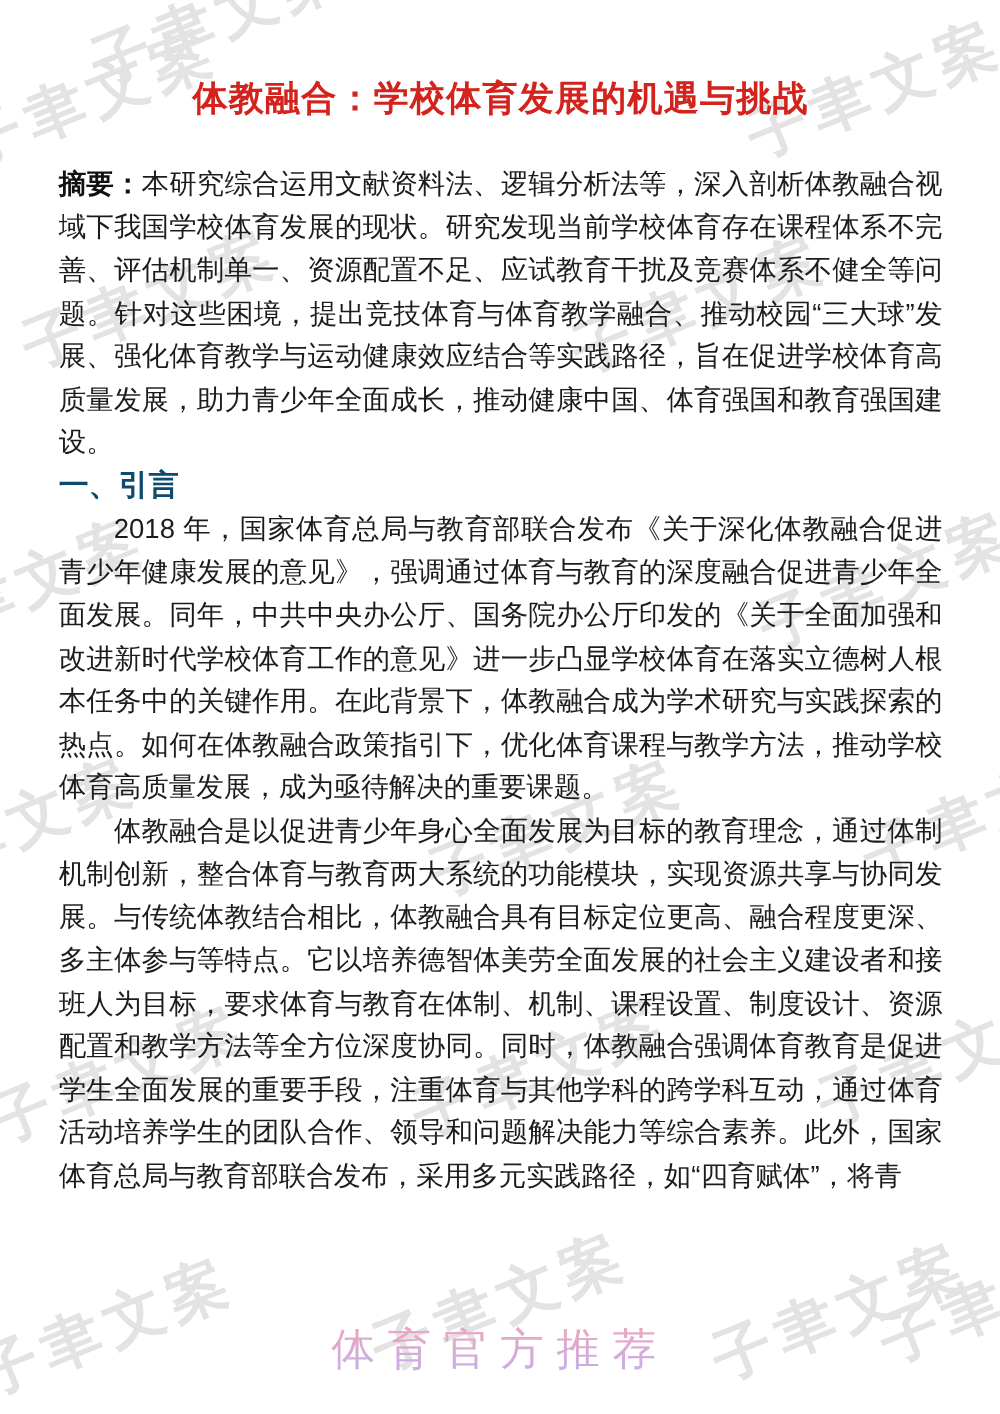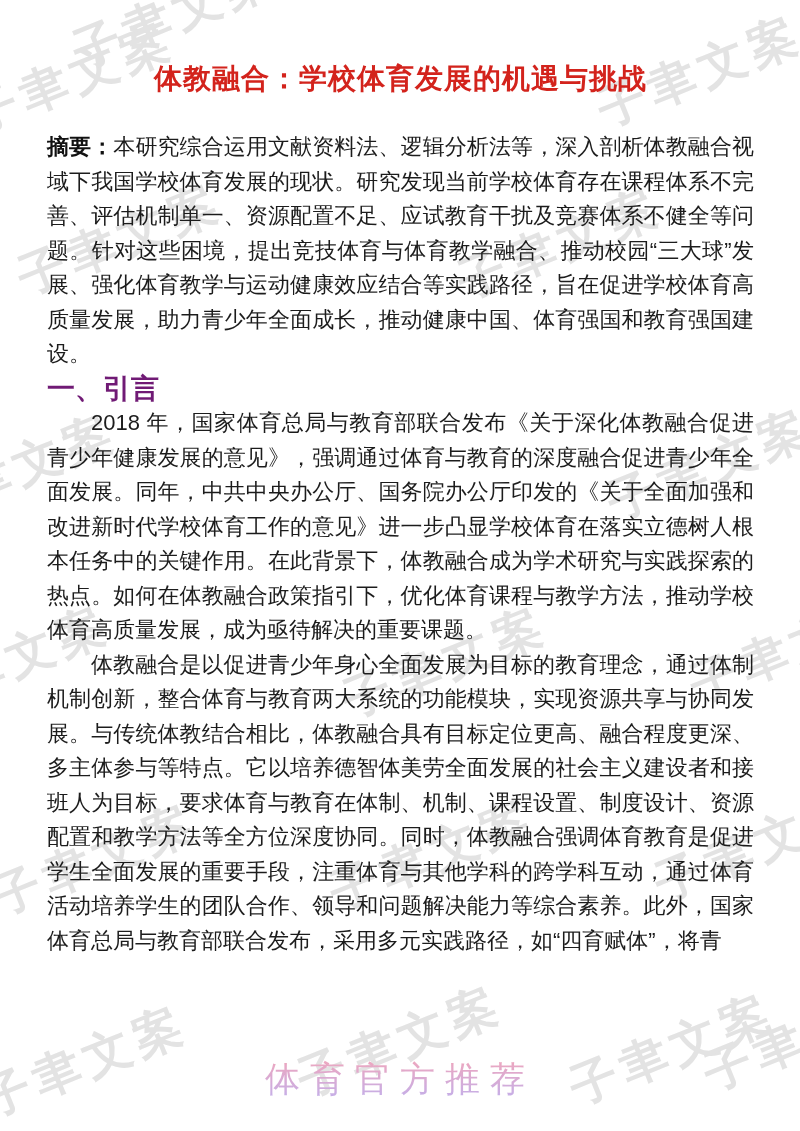--- a/index.html
+++ b/index.html
@@ -39,24 +39,24 @@
     margin:0;
     font-size:22px;
     line-height:34.5px;
     text-align:justify;
     color:#1c1c1c;
   }
   p.body b{font-weight:bold;color:#111;}
   p.indent{text-indent:2em;}
   h2.sec{
     margin:0;
-    font-size:28px;
+    font-size:24px;
     line-height:34.5px;
     font-weight:bold;
-    color:#701a75;
+    color:#0c4a6e;
   }
   
   .footer-text{
     position:absolute;z-index:2;
     left:0;right:0;top:1056px;
     text-align:center;
     font-size:35px;
     letter-spacing:10px;
     font-weight:normal;
     -webkit-background-clip:text;

